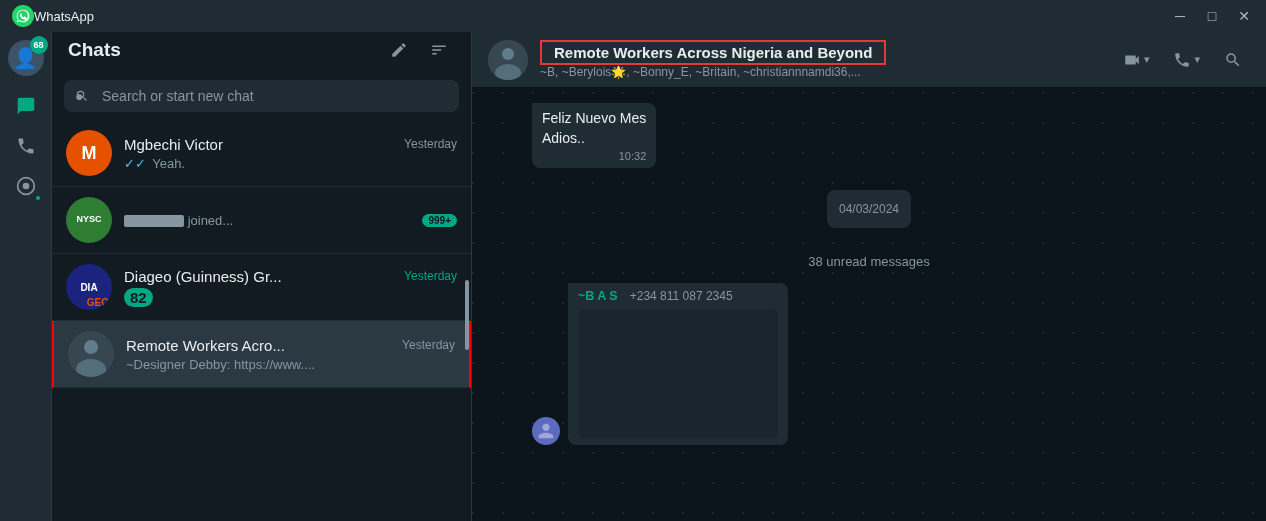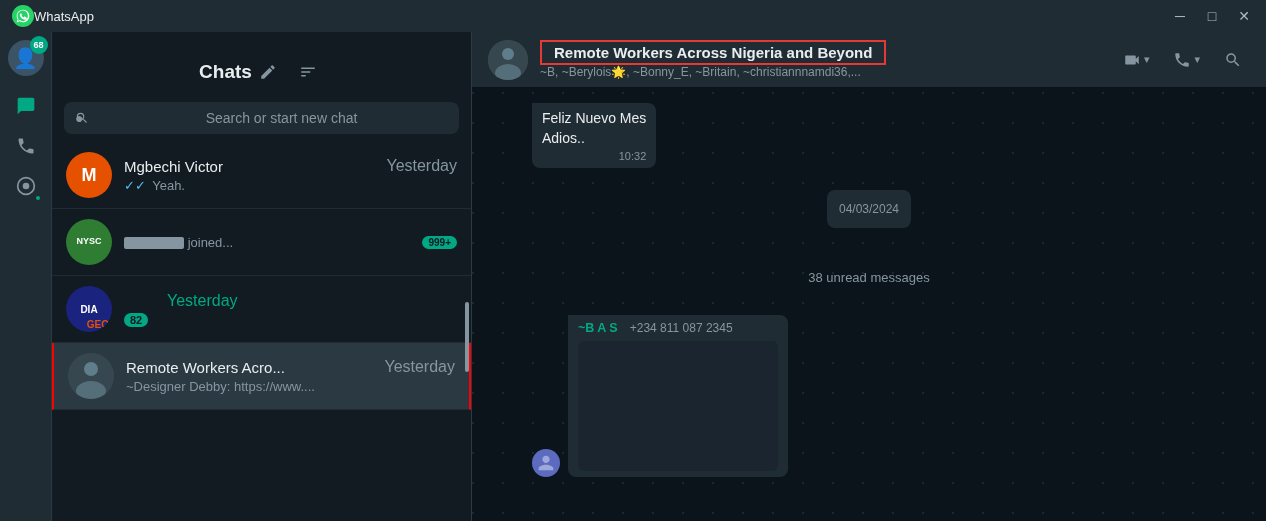--- a/index.html
+++ b/index.html
@@ -115,24 +115,24 @@
     .chats-panel {
       width: 420px;
       background: #111b21;
       display: flex;
       flex-direction: column;
       border-right: 1px solid #2a3942;
       flex-shrink: 0;
     }
 
     .chats-header {
-      padding: 24px 16px 10px;
-      display: flex;
-      align-items: center;
-      justify-content: center;
+      padding: 2px 16px 10px;
+      display: flex;
+      align-items: center;
+      justify-content: space-between;
     }
     .chats-title {
       color: #e9edef;
       font-size: 19px;
       font-weight: 600;
     }
     .header-icons {
       display: flex;
       gap: 8px;
     }
@@ -150,25 +150,24 @@
 
     .search-bar {
       margin: 4px 12px 8px;
       position: relative;
     }
     .search-bar input {
       width: 100%;
       background: #202c33;
       border: none;
       border-radius: 8px;
-      padding: 8px 12px 8px 52px;
+      padding: 8px 12px 8px 38px;
       color: #e9edef;
       font-size: 14px;
       outline: none;
-      text-align: center;
     }
     .search-bar input::placeholder { color: #8696a0; }
     .search-icon {
       position: absolute;
       left: 11px;
       top: 50%;
       transform: translateY(-50%);
       color: #8696a0;
       font-size: 14px;
     }
@@ -219,24 +218,23 @@
       color: #e9edef;
       font-size: 15px;
       font-weight: 500;
       white-space: nowrap;
       overflow: hidden;
       text-overflow: ellipsis;
       max-width: 220px;
     }
     .chat-time {
       color: #8696a0;
-      font-size: 16px;
+      font-size: 12px;
       white-space: nowrap;
       flex-shrink: 0;
-      margin-left: 43px;
     }
     .chat-time.unread { color: #00a884; }
     .chat-preview-row {
       display: flex;
       justify-content: space-between;
       align-items: center;
     }
     .chat-preview {
       color: #8696a0;
       font-size: 13px;
@@ -249,21 +247,21 @@
       display: inline-block;
       background: #8696a0;
       border-radius: 2px;
       width: 60px;
       height: 12px;
       vertical-align: middle;
     }
     .unread-badge {
       background: #00a884;
       color: #111b21;
-      font-size: 11px;
+      font-size: 15px;
       font-weight: bold;
       border-radius: 10px;
       padding: 1px 6px;
       min-width: 20px;
       text-align: center;
       flex-shrink: 0;
     }
     .unread-badge.large { font-size: 10px; }
     .double-tick {
       color: #53bdeb;
@@ -362,21 +360,21 @@
       background: #1f2c34;
       color: #8696a0;
       font-size: 12px;
       padding: 12px 12px;
       border-radius: 8px;
       display: inline-block;
     }
 
     .unread-divider {
       text-align: center;
-      margin: 26px 0;
+      margin: 10px 0;
       color: #8696a0;
       font-size: 13px;
     }
 
     .message-bubble {
       max-width: 65%;
       padding: 6px 10px;
       border-radius: 8px;
       position: relative;
       margin-bottom: 2px;
@@ -550,20 +548,21 @@
         </div>
       </div>
 
       <div class="chat-item">
         <div class="chat-avatar" style="background:#1a237e;position:relative;overflow:hidden;">
           <span style="color:#fff;font-size:10px;font-weight:bold;">DIA</span>
           <span style="color:#e65100;font-size:10px;font-weight:bold;position:absolute;bottom:2px;right:3px;">GEO</span>
         </div>
         <div class="chat-info">
           <div class="chat-name-row">
+            <span class="chat-name">Diageo (Guinness) Gr...</span>
             <span class="chat-time unread">Yesterday</span>
           </div>
           <div class="chat-preview-row">
             <span class="unread-badge">82</span>
           </div>
         </div>
       </div>
 
       <div class="chat-item active">
         <div class="chat-avatar" style="background:#37474f;overflow:hidden;">

